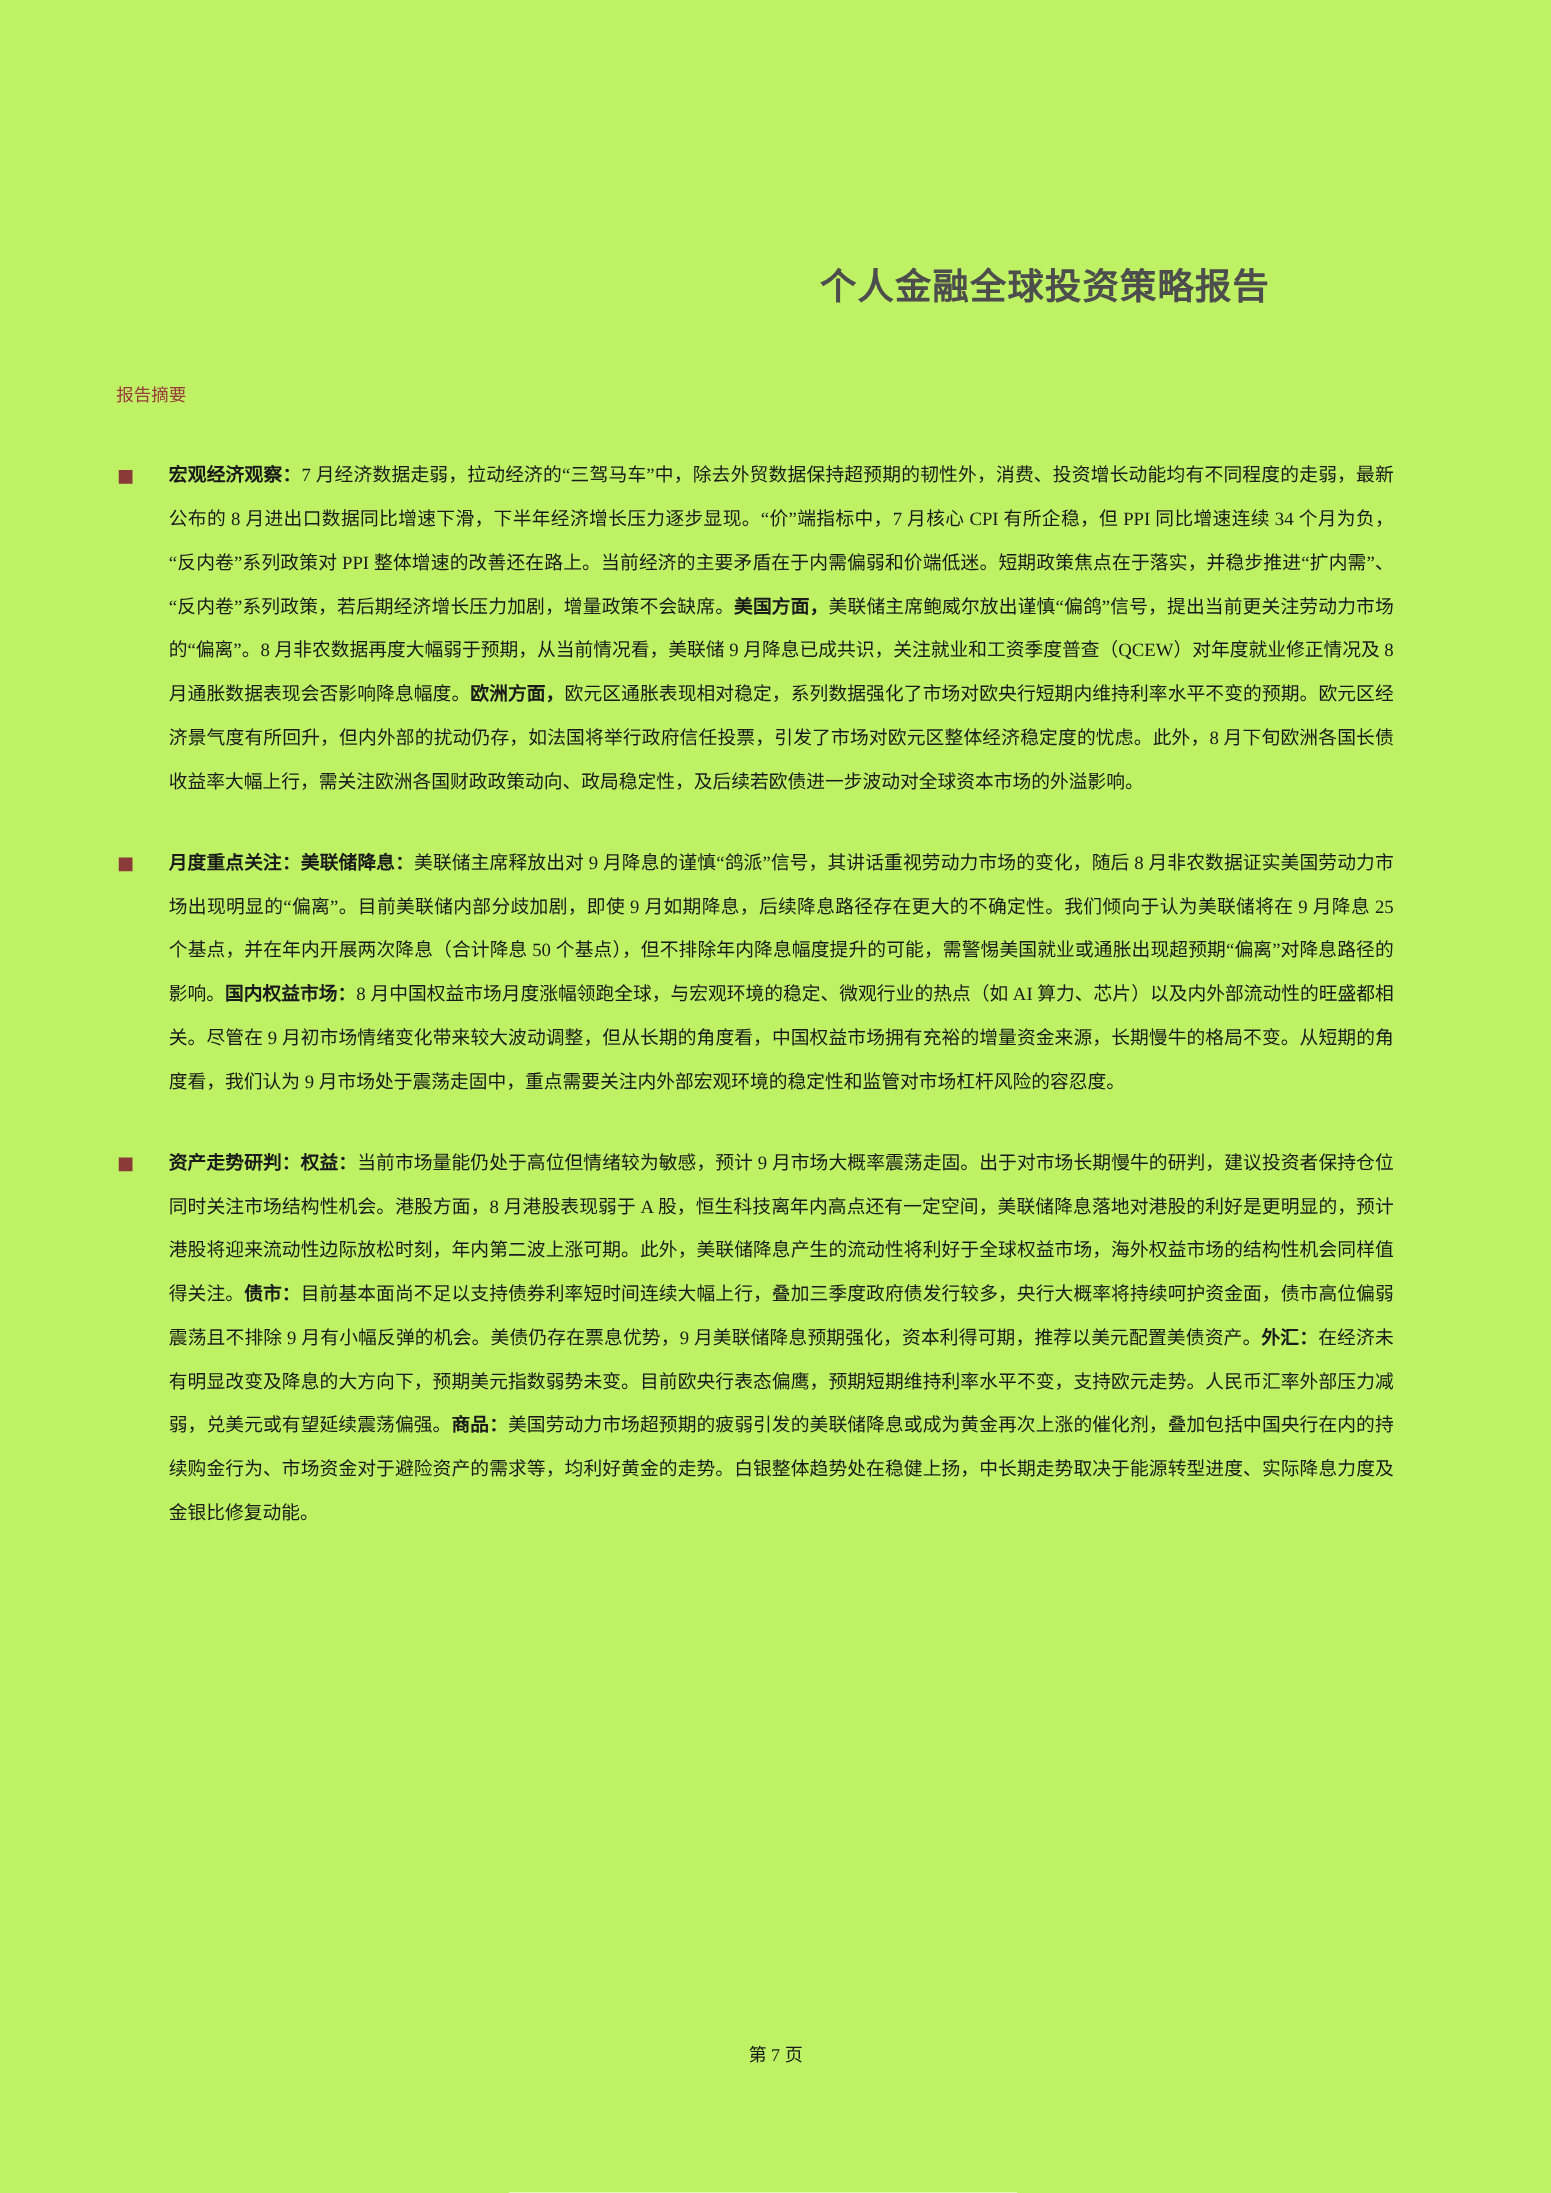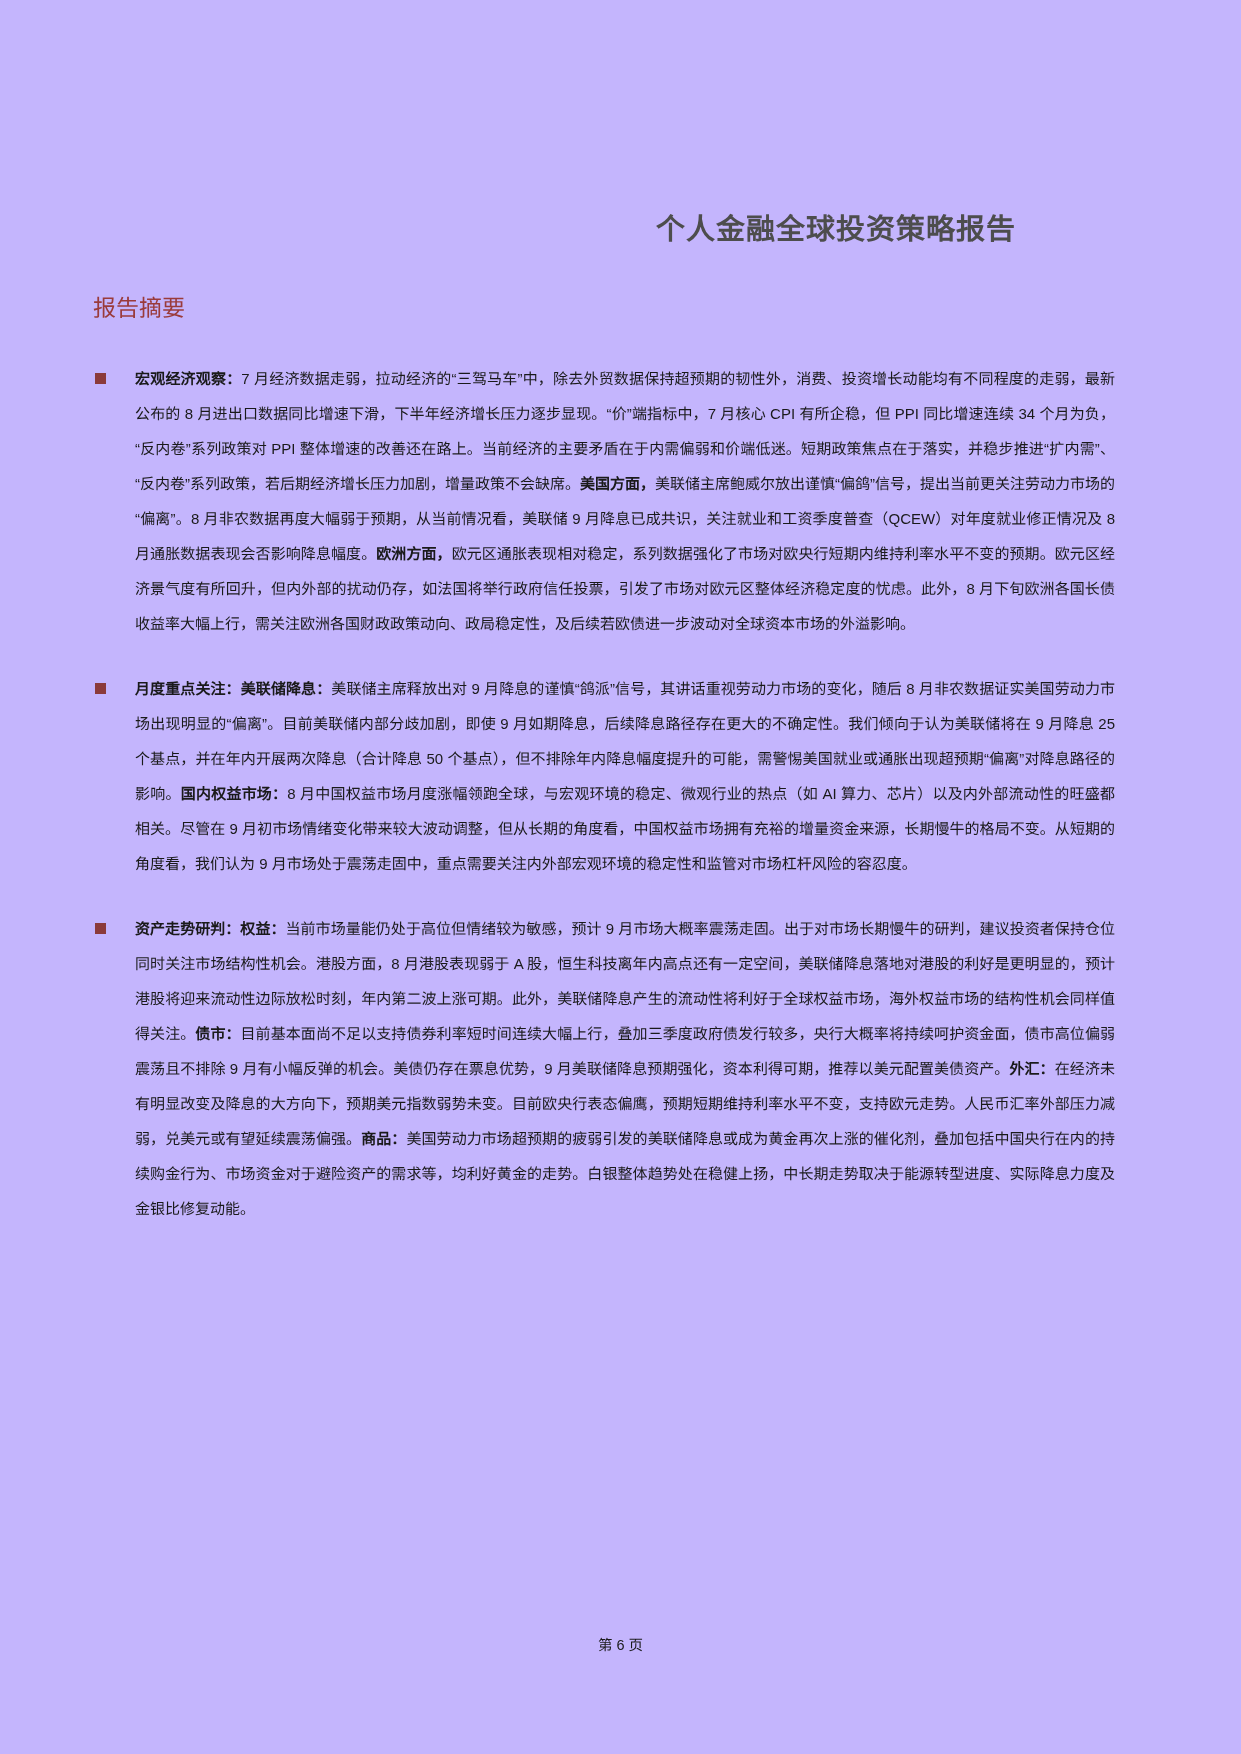--- a/index.html
+++ b/index.html
@@ -5,22 +5,22 @@
   html, body {
     margin: 0;
     padding: 0;
     background: #ffffff;
   }
   .page {
     position: relative;
     width: 1241px;
     height: 1754px;
     margin: 0 auto;
-    background: #c4b5fd;
-    font-family: Liberation Sans, sans-serif;
+    background: #bef264;
+    font-family: Liberation Serif, serif;
     color: var(--body-color, #1a1a1a);
     overflow: hidden;
   }
   .header {
     padding-top: 205px;
     padding-right: 225px;
     text-align: right;
   }
   .doc-title {
     font-size: 29px;
@@ -32,22 +32,22 @@
     margin-top: 30px;
     font-size: 24px;
     font-weight: bold;
     color: var(--title-color, #4d4d4d);
   }
   .content {
     padding-left: 93px;
     padding-right: 126px;
   }
   .section-heading {
-    margin-top: 42px;
-    font-size: 23px;
+    margin-top: 58px;
+    font-size: 14px;
     color: var(--heading-red, #9a3b3b);
   }
   .bullet-list {
     margin-top: 38px;
   }
   .bullet-item {
     position: relative;
     padding-left: 42px;
     margin-bottom: 30px;
   }
@@ -101,15 +101,15 @@
           <span class="bullet-marker"></span>
           <p class="bullet-text"><span class="run-bold">月度重点关注：美联储降息：</span><span>美联储主席释放出对 9 月降息的谨慎“鸽派”信号，其讲话重视劳动力市场的变化，随后 8 月非农数据证实美国劳动力市场出现明显的“偏离”。目前美联储内部分歧加剧，即使 9 月如期降息，后续降息路径存在更大的不确定性。我们倾向于认为美联储将在 9 月降息 25 个基点，并在年内开展两次降息（合计降息 50 个基点），但不排除年内降息幅度提升的可能，需警惕美国就业或通胀出现超预期“偏离”对降息路径的影响。</span><span class="run-bold">国内权益市场：</span><span>8 月中国权益市场月度涨幅领跑全球，与宏观环境的稳定、微观行业的热点（如 AI 算力、芯片）以及内外部流动性的旺盛都相关。尽管在 9 月初市场情绪变化带来较大波动调整，但从长期的角度看，中国权益市场拥有充裕的增量资金来源，长期慢牛的格局不变。从短期的角度看，我们认为 9 月市场处于震荡走固中，重点需要关注内外部宏观环境的稳定性和监管对市场杠杆风险的容忍度。</span></p>
         </div>
         <div class="bullet-item">
           <span class="bullet-marker"></span>
           <p class="bullet-text"><span class="run-bold">资产走势研判：权益：</span><span>当前市场量能仍处于高位但情绪较为敏感，预计 9 月市场大概率震荡走固。出于对市场长期慢牛的研判，建议投资者保持仓位同时关注市场结构性机会。港股方面，8 月港股表现弱于 A 股，恒生科技离年内高点还有一定空间，美联储降息落地对港股的利好是更明显的，预计港股将迎来流动性边际放松时刻，年内第二波上涨可期。此外，美联储降息产生的流动性将利好于全球权益市场，海外权益市场的结构性机会同样值得关注。</span><span class="run-bold">债市：</span><span>目前基本面尚不足以支持债券利率短时间连续大幅上行，叠加三季度政府债发行较多，央行大概率将持续呵护资金面，债市高位偏弱震荡且不排除 9 月有小幅反弹的机会。美债仍存在票息优势，9 月美联储降息预期强化，资本利得可期，推荐以美元配置美债资产。</span><span class="run-bold">外汇：</span><span>在经济未有明显改变及降息的大方向下，预期美元指数弱势未变。目前欧央行表态偏鹰，预期短期维持利率水平不变，支持欧元走势。人民币汇率外部压力减弱，兑美元或有望延续震荡偏强。</span><span class="run-bold">商品：</span><span>美国劳动力市场超预期的疲弱引发的美联储降息或成为黄金再次上涨的催化剂，叠加包括中国央行在内的持续购金行为、市场资金对于避险资产的需求等，均利好黄金的走势。白银整体趋势处在稳健上扬，中长期走势取决于能源转型进度、实际降息力度及金银比修复动能。</span></p>
         </div>
       </div>
   </div>
 
-  <div class="footer">第 6 页</div>
+  <div class="footer">第 7 页</div>
 
 </div>
 
 </body></html>

